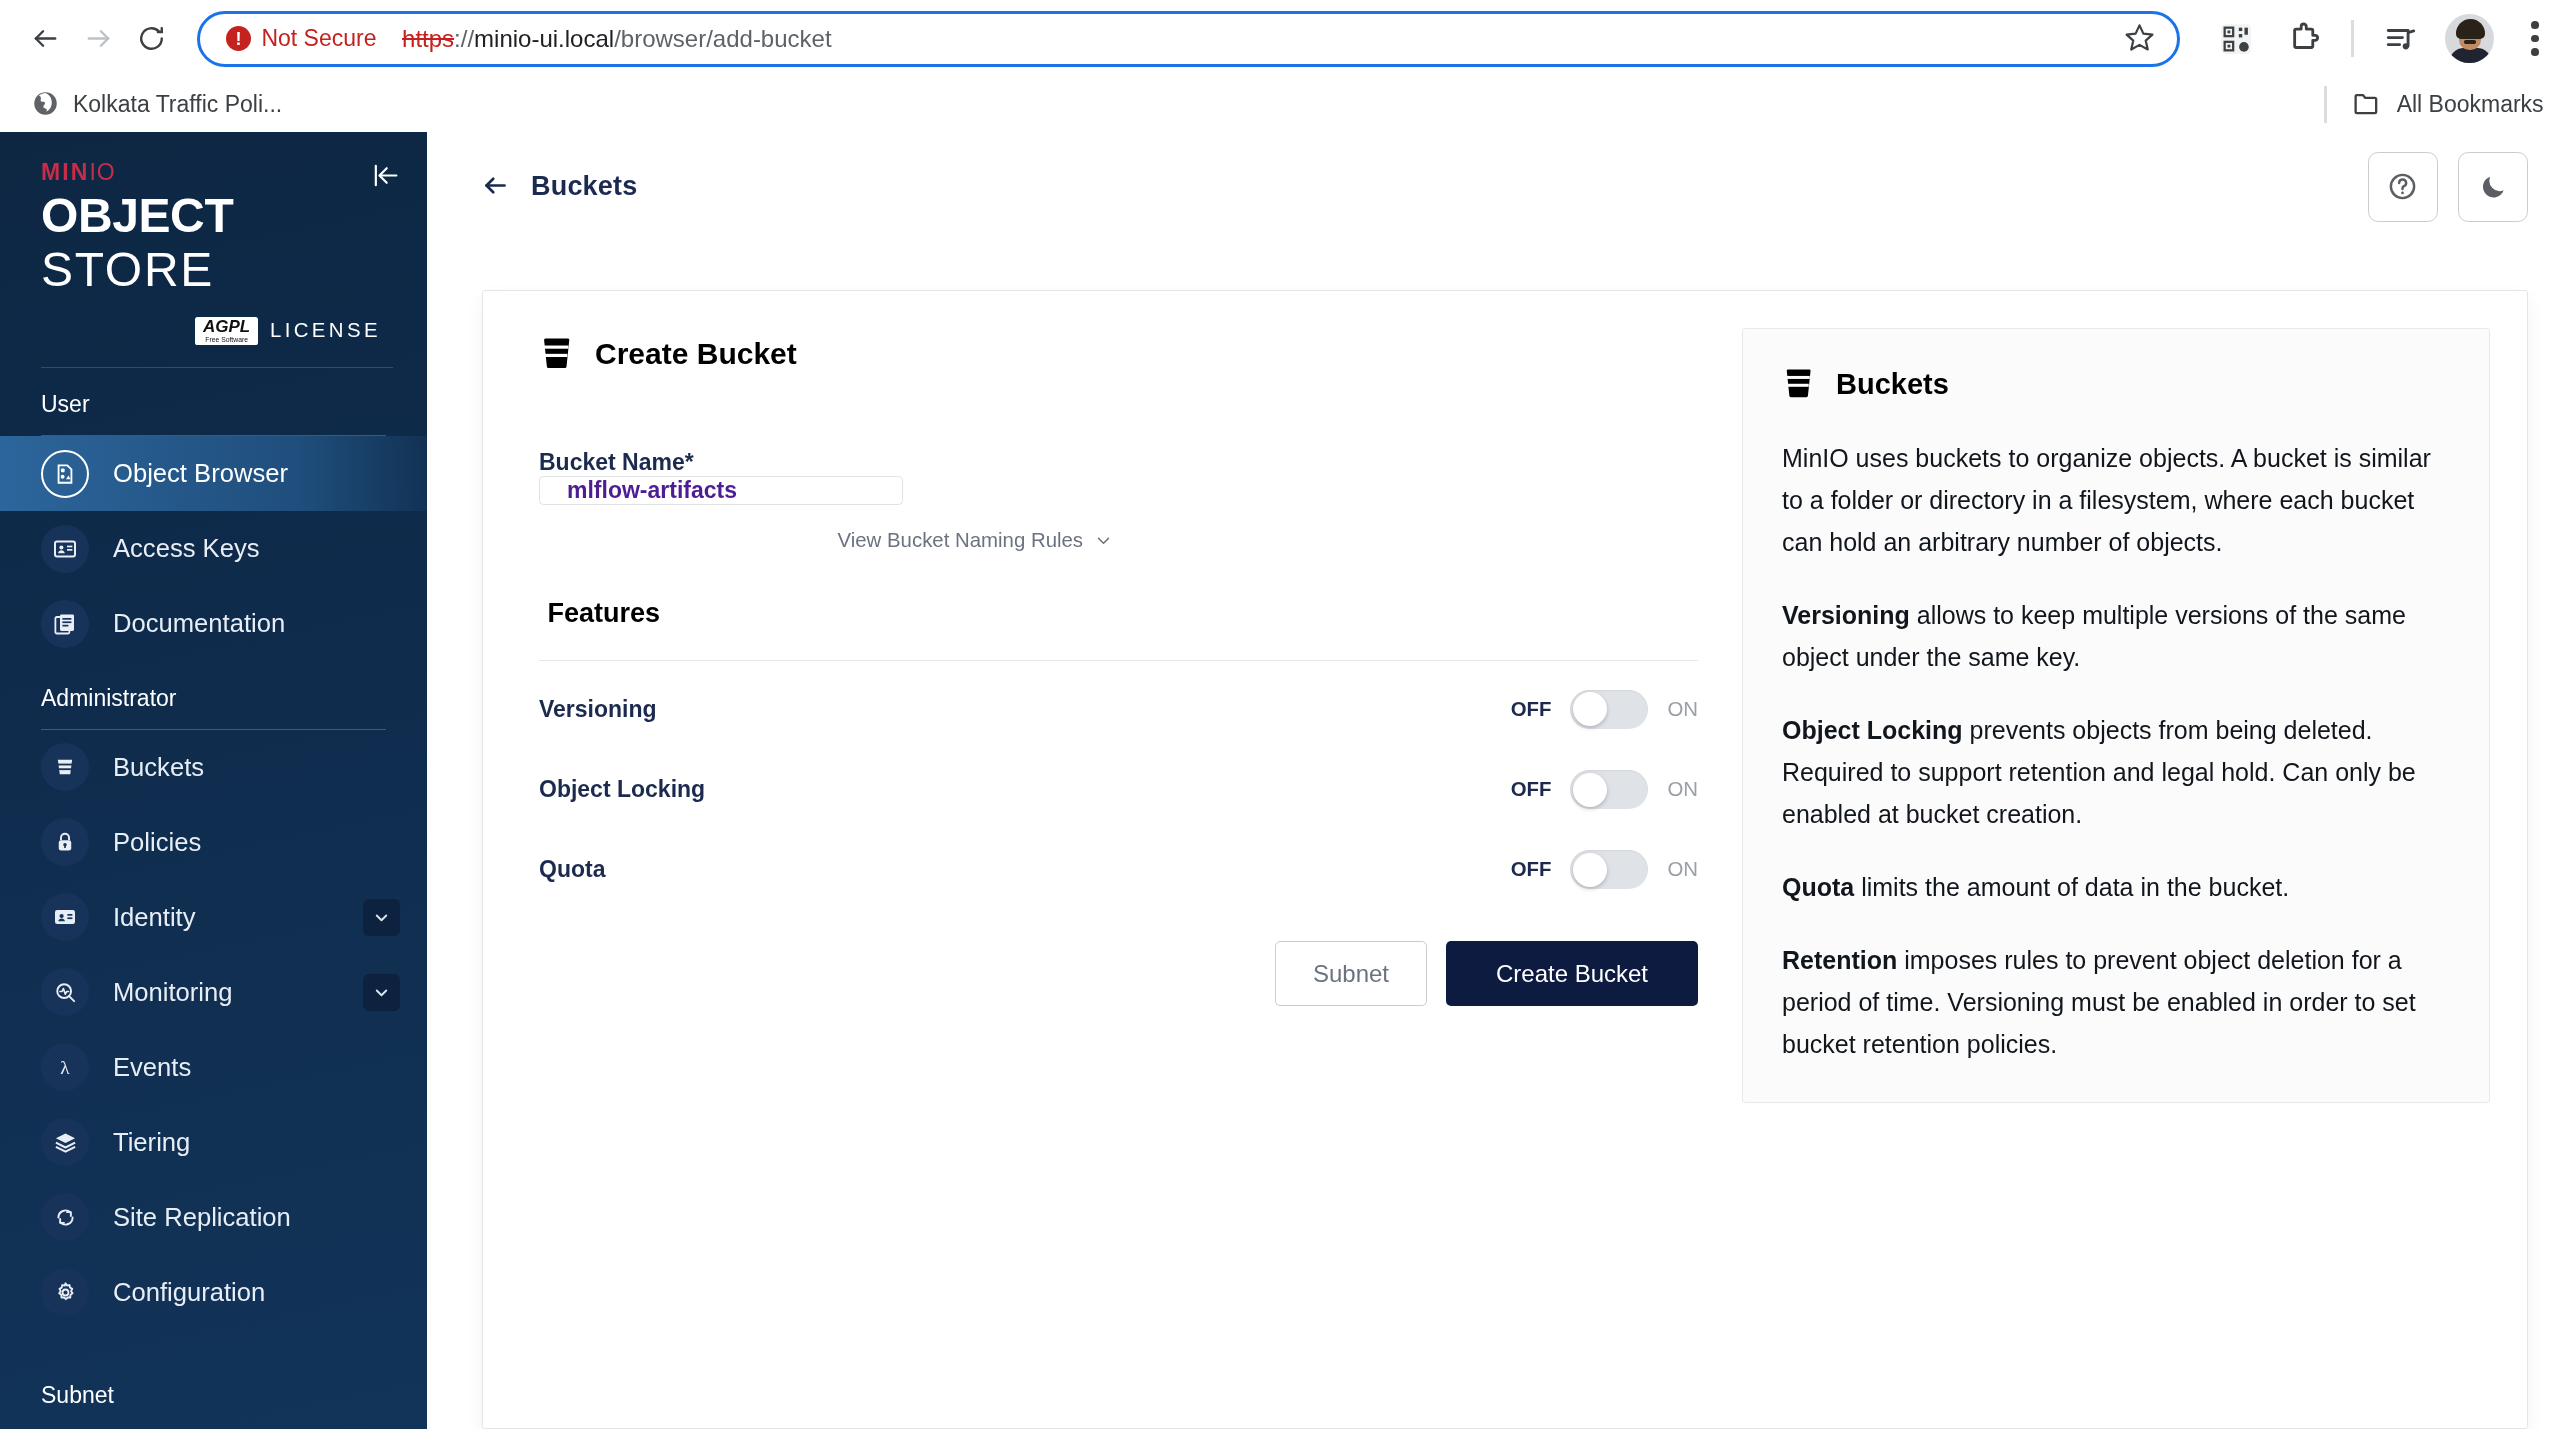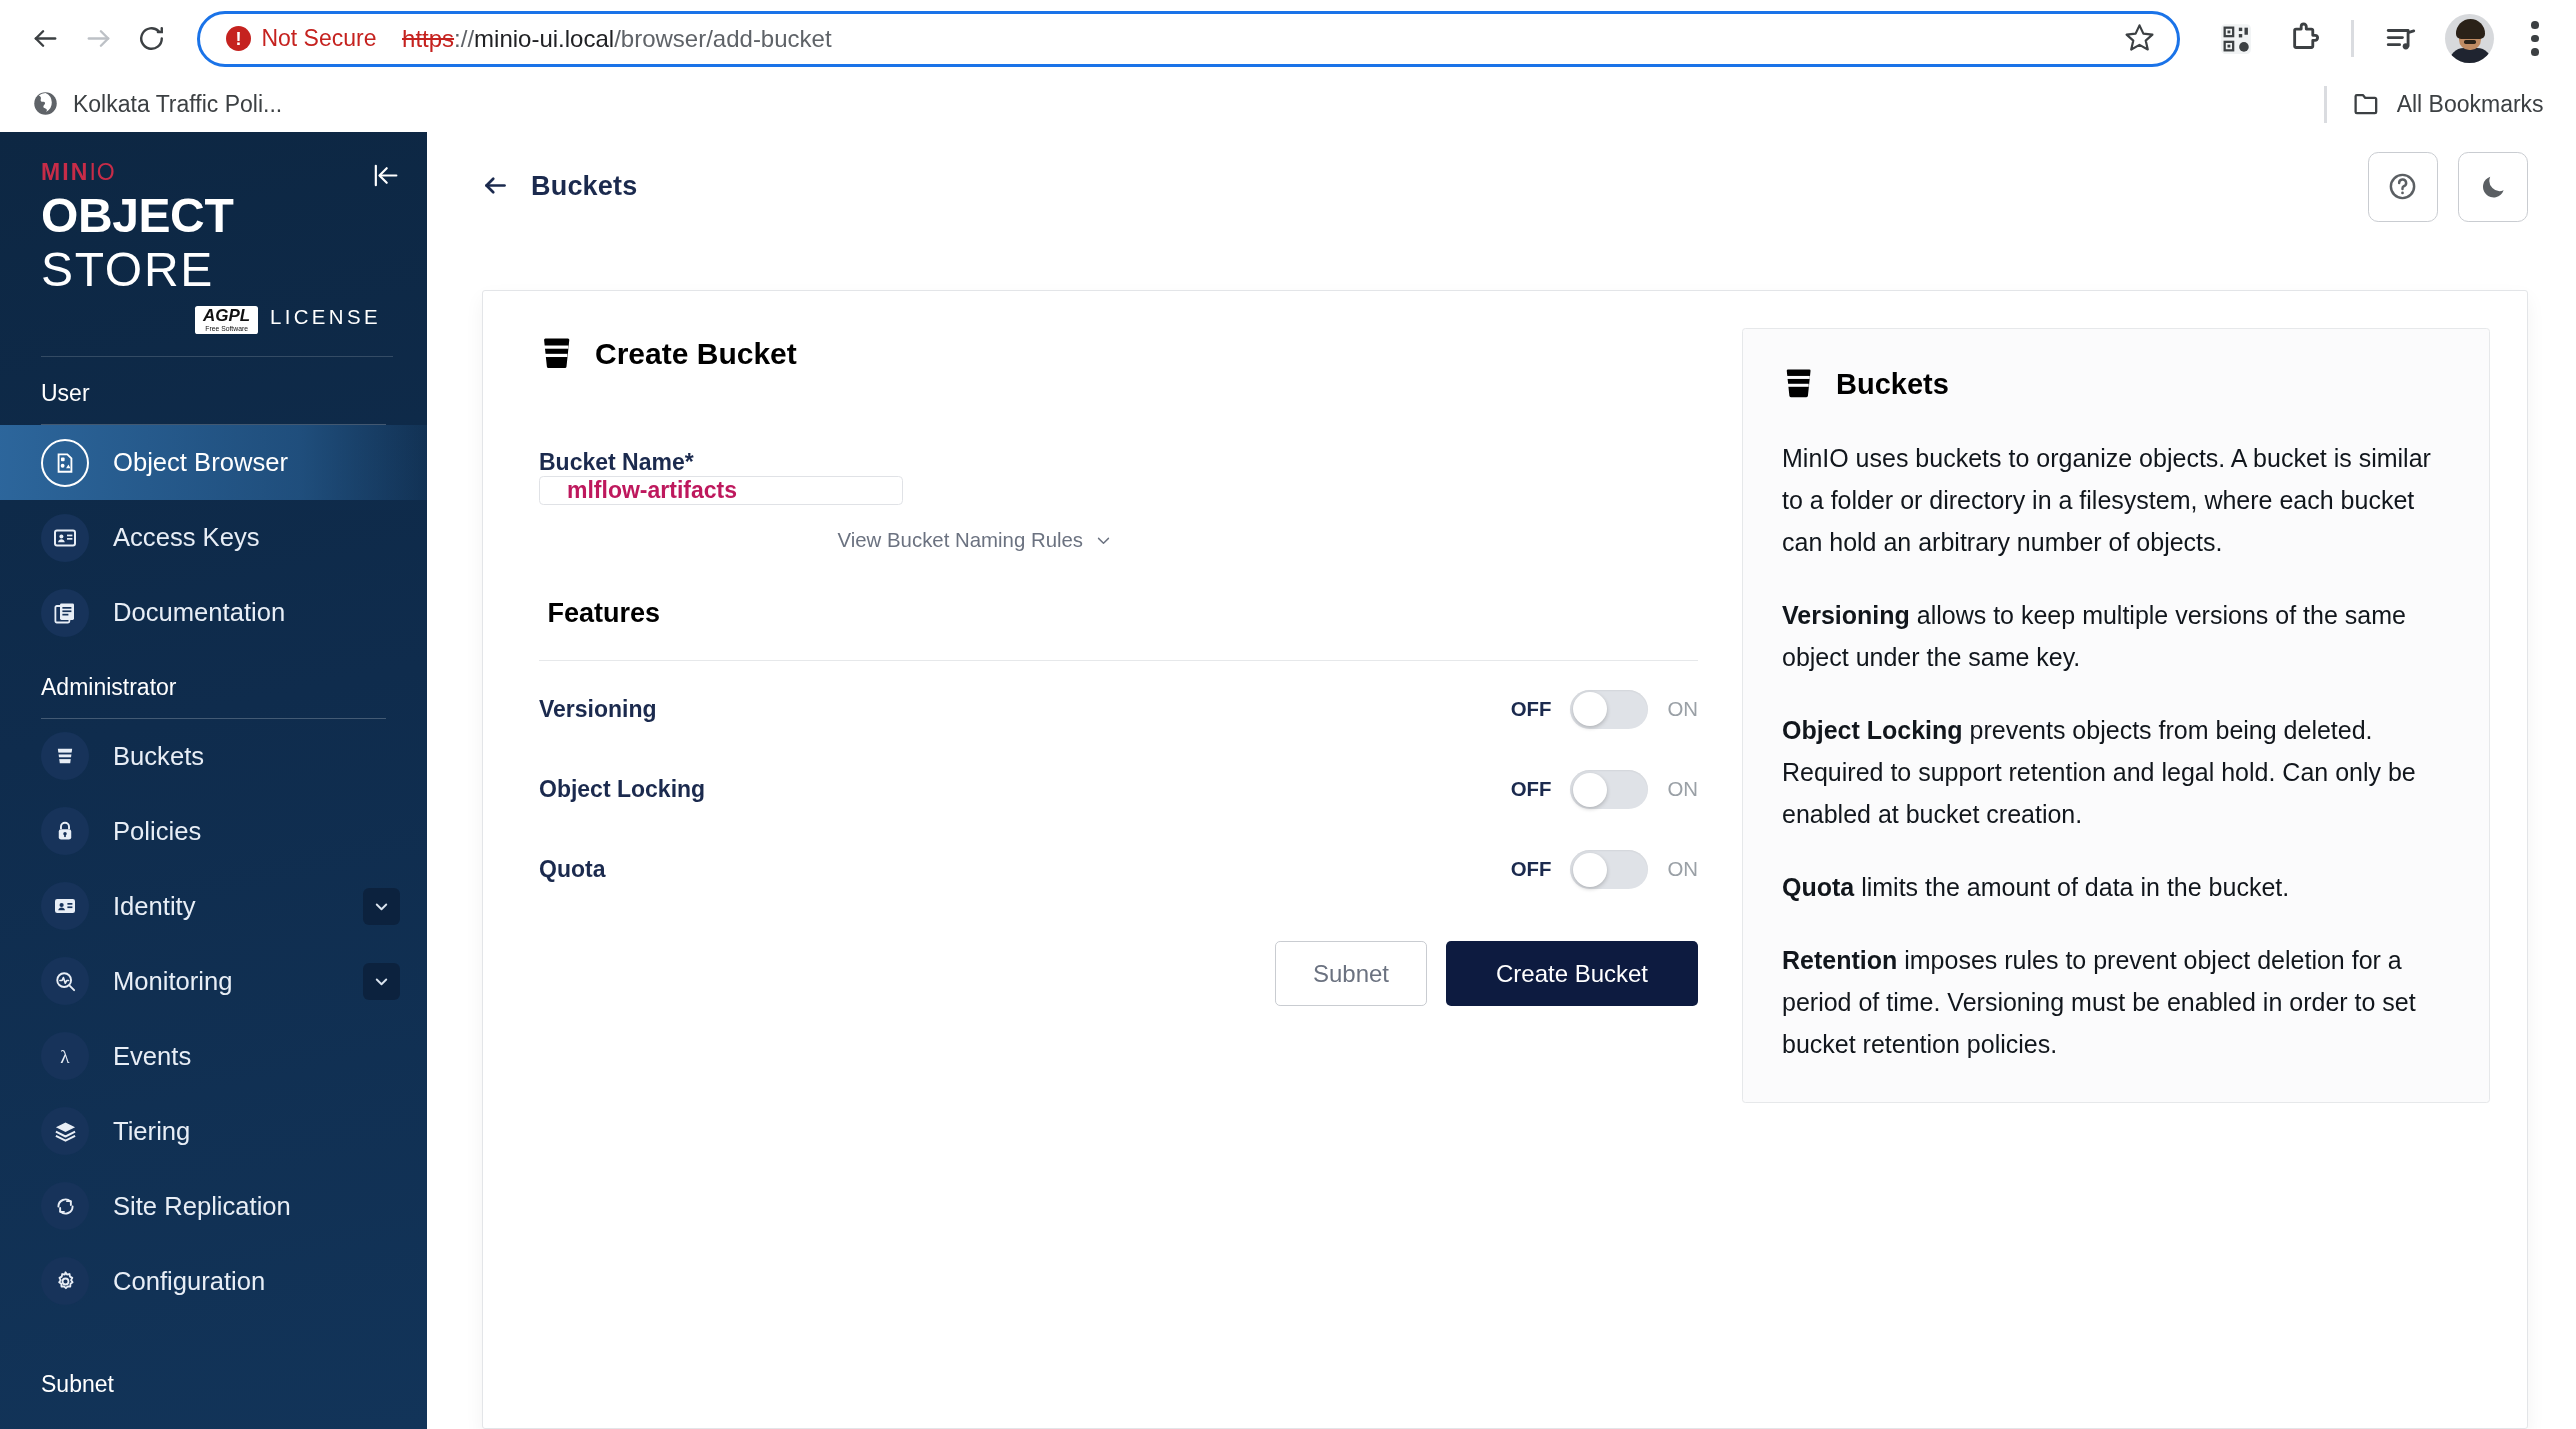--- a/index.html
+++ b/index.html
@@ -121,22 +121,22 @@
     color: #c72c48; font-size: 23px; font-weight: bold;
     letter-spacing: 2.1px; line-height: 1;
   }
   .logo-minio .io { font-weight: normal; letter-spacing: 0.9px; }
   .logo-store {
     font-size: 48px; line-height: 1.12; letter-spacing: -0.4px; margin-top: 5.1px;
   }
   .logo-store .obj { font-weight: bold; color: #ffffff; }
   .logo-store .store { font-weight: 300; color: #ffffff; letter-spacing: 1.7px; }
   .logo-license {
-    display: flex; justify-content: flex-end;
-    margin-top: 9px; padding-right: 12px;
+    display: flex; align-items: center; justify-content: flex-end;
+    margin-top: 20px; padding-right: 12px;
   }
   .agpl-badge {
     background: #ffffff; color: #111; font-weight: bold; font-style: italic;
     font-size: 17px; padding: 1.7px 7.7px; border-radius: 2.6px; line-height: 1.05;
     margin-right: 12px; display: flex; flex-direction: column; align-items: center;
   }
   .agpl-badge .sub { font-size: 6.8px; font-weight: normal; font-style: normal; }
   .license-word { font-size: 20.4px; letter-spacing: 3.4px; color: #fff; }
   .collapse-btn {
     position: absolute; top: 29px; right: 27px; cursor: pointer;
@@ -208,21 +208,21 @@
   .bucket-glyph { margin-right: 22px; flex-shrink: 0; }
   .form-title { font-size: 30px; font-weight: bold; color: #000; }
 
   .field-row { display: flex; align-items: flex-start; flex-direction: column; }
   .field-label {
     font-size: 23px; font-weight: bold; color: #1b2a4e;
     width: 290px; flex-shrink: 0; padding-top: 19px;
   }
   .text-input {
     flex: 1; height: 73px; border: 1.7px solid #e0e2e6; border-radius: 4.3px;
-    background: #fff; font-size: 23px; font-weight: bold; color: #be185d;
+    background: #fff; font-size: 23px; font-weight: bold; color: #4c1d95;
     padding: 0 27px; font-family: inherit; outline: none; max-width: 903px;
   }
   .naming-rules {
     margin: 24px 0 0 8.5px; font-size: 20.4px; color: #6b7280;
     display: inline-flex; align-items: center; cursor: pointer;
   }
   .naming-rules .chev { margin-left: 12px; display: inline-flex; }
 
   .features-title {
     font-size: 27px; font-weight: bold; color: #000; margin: 46px 0 0 8.5px;

